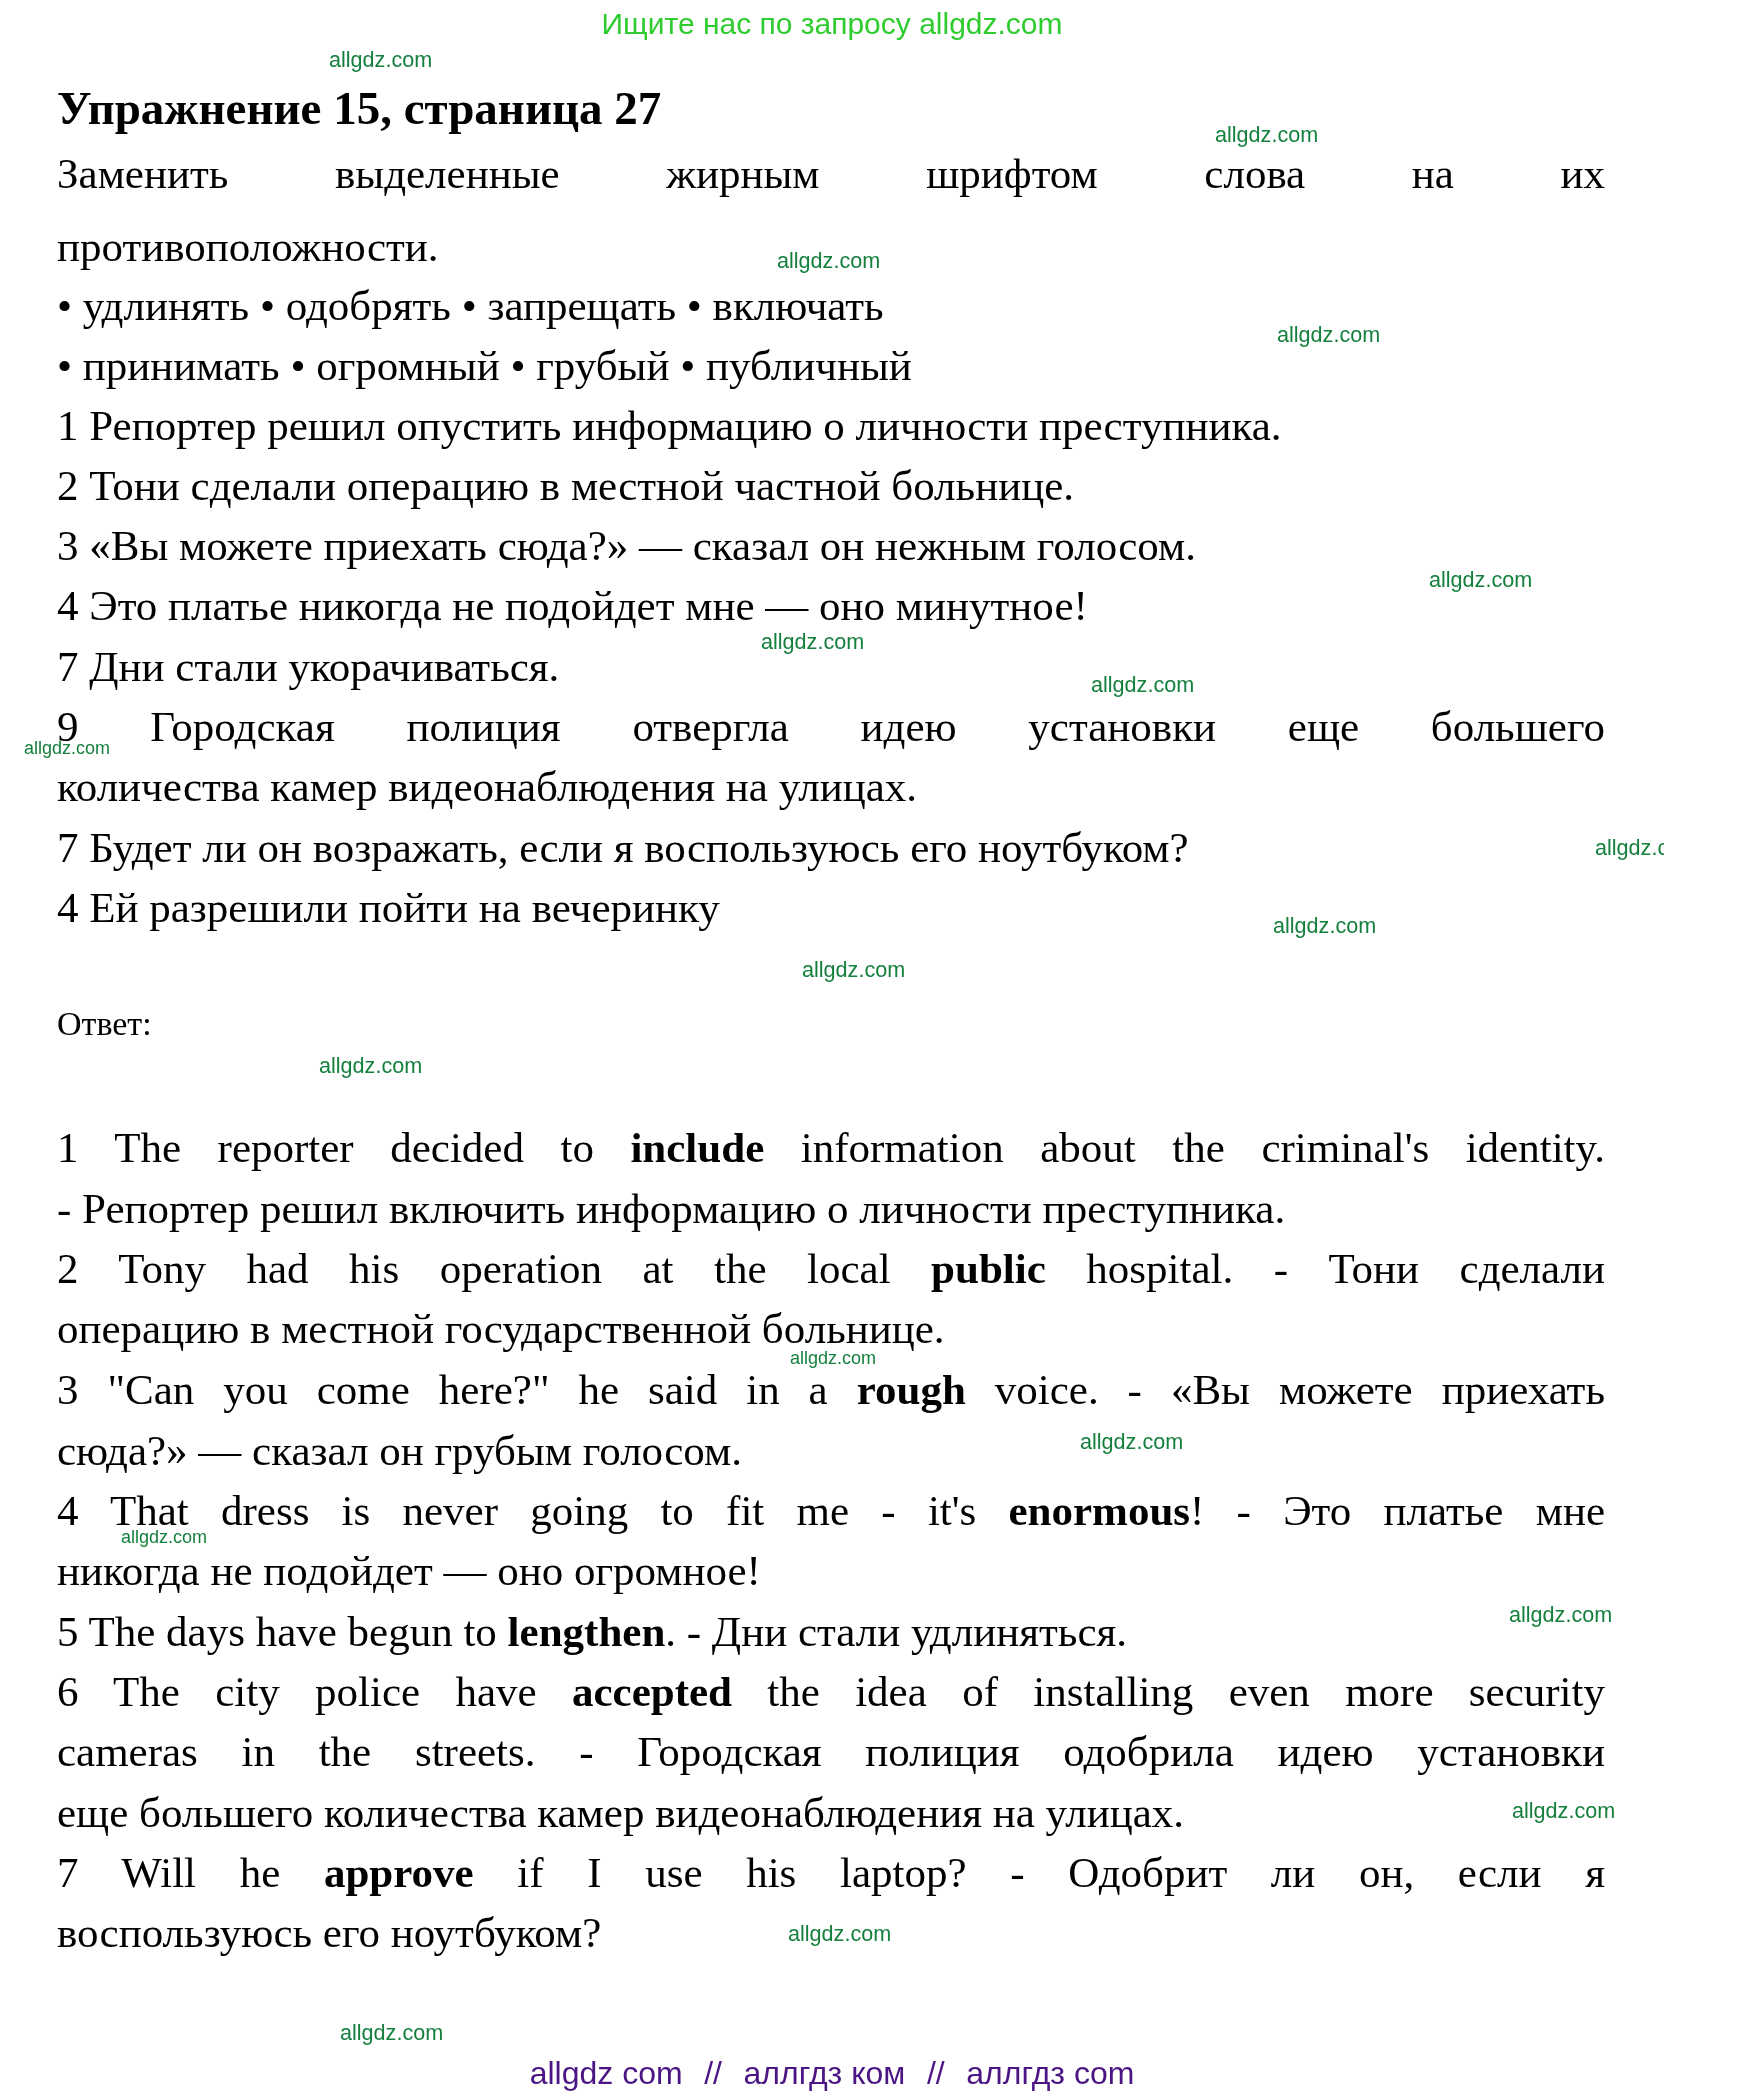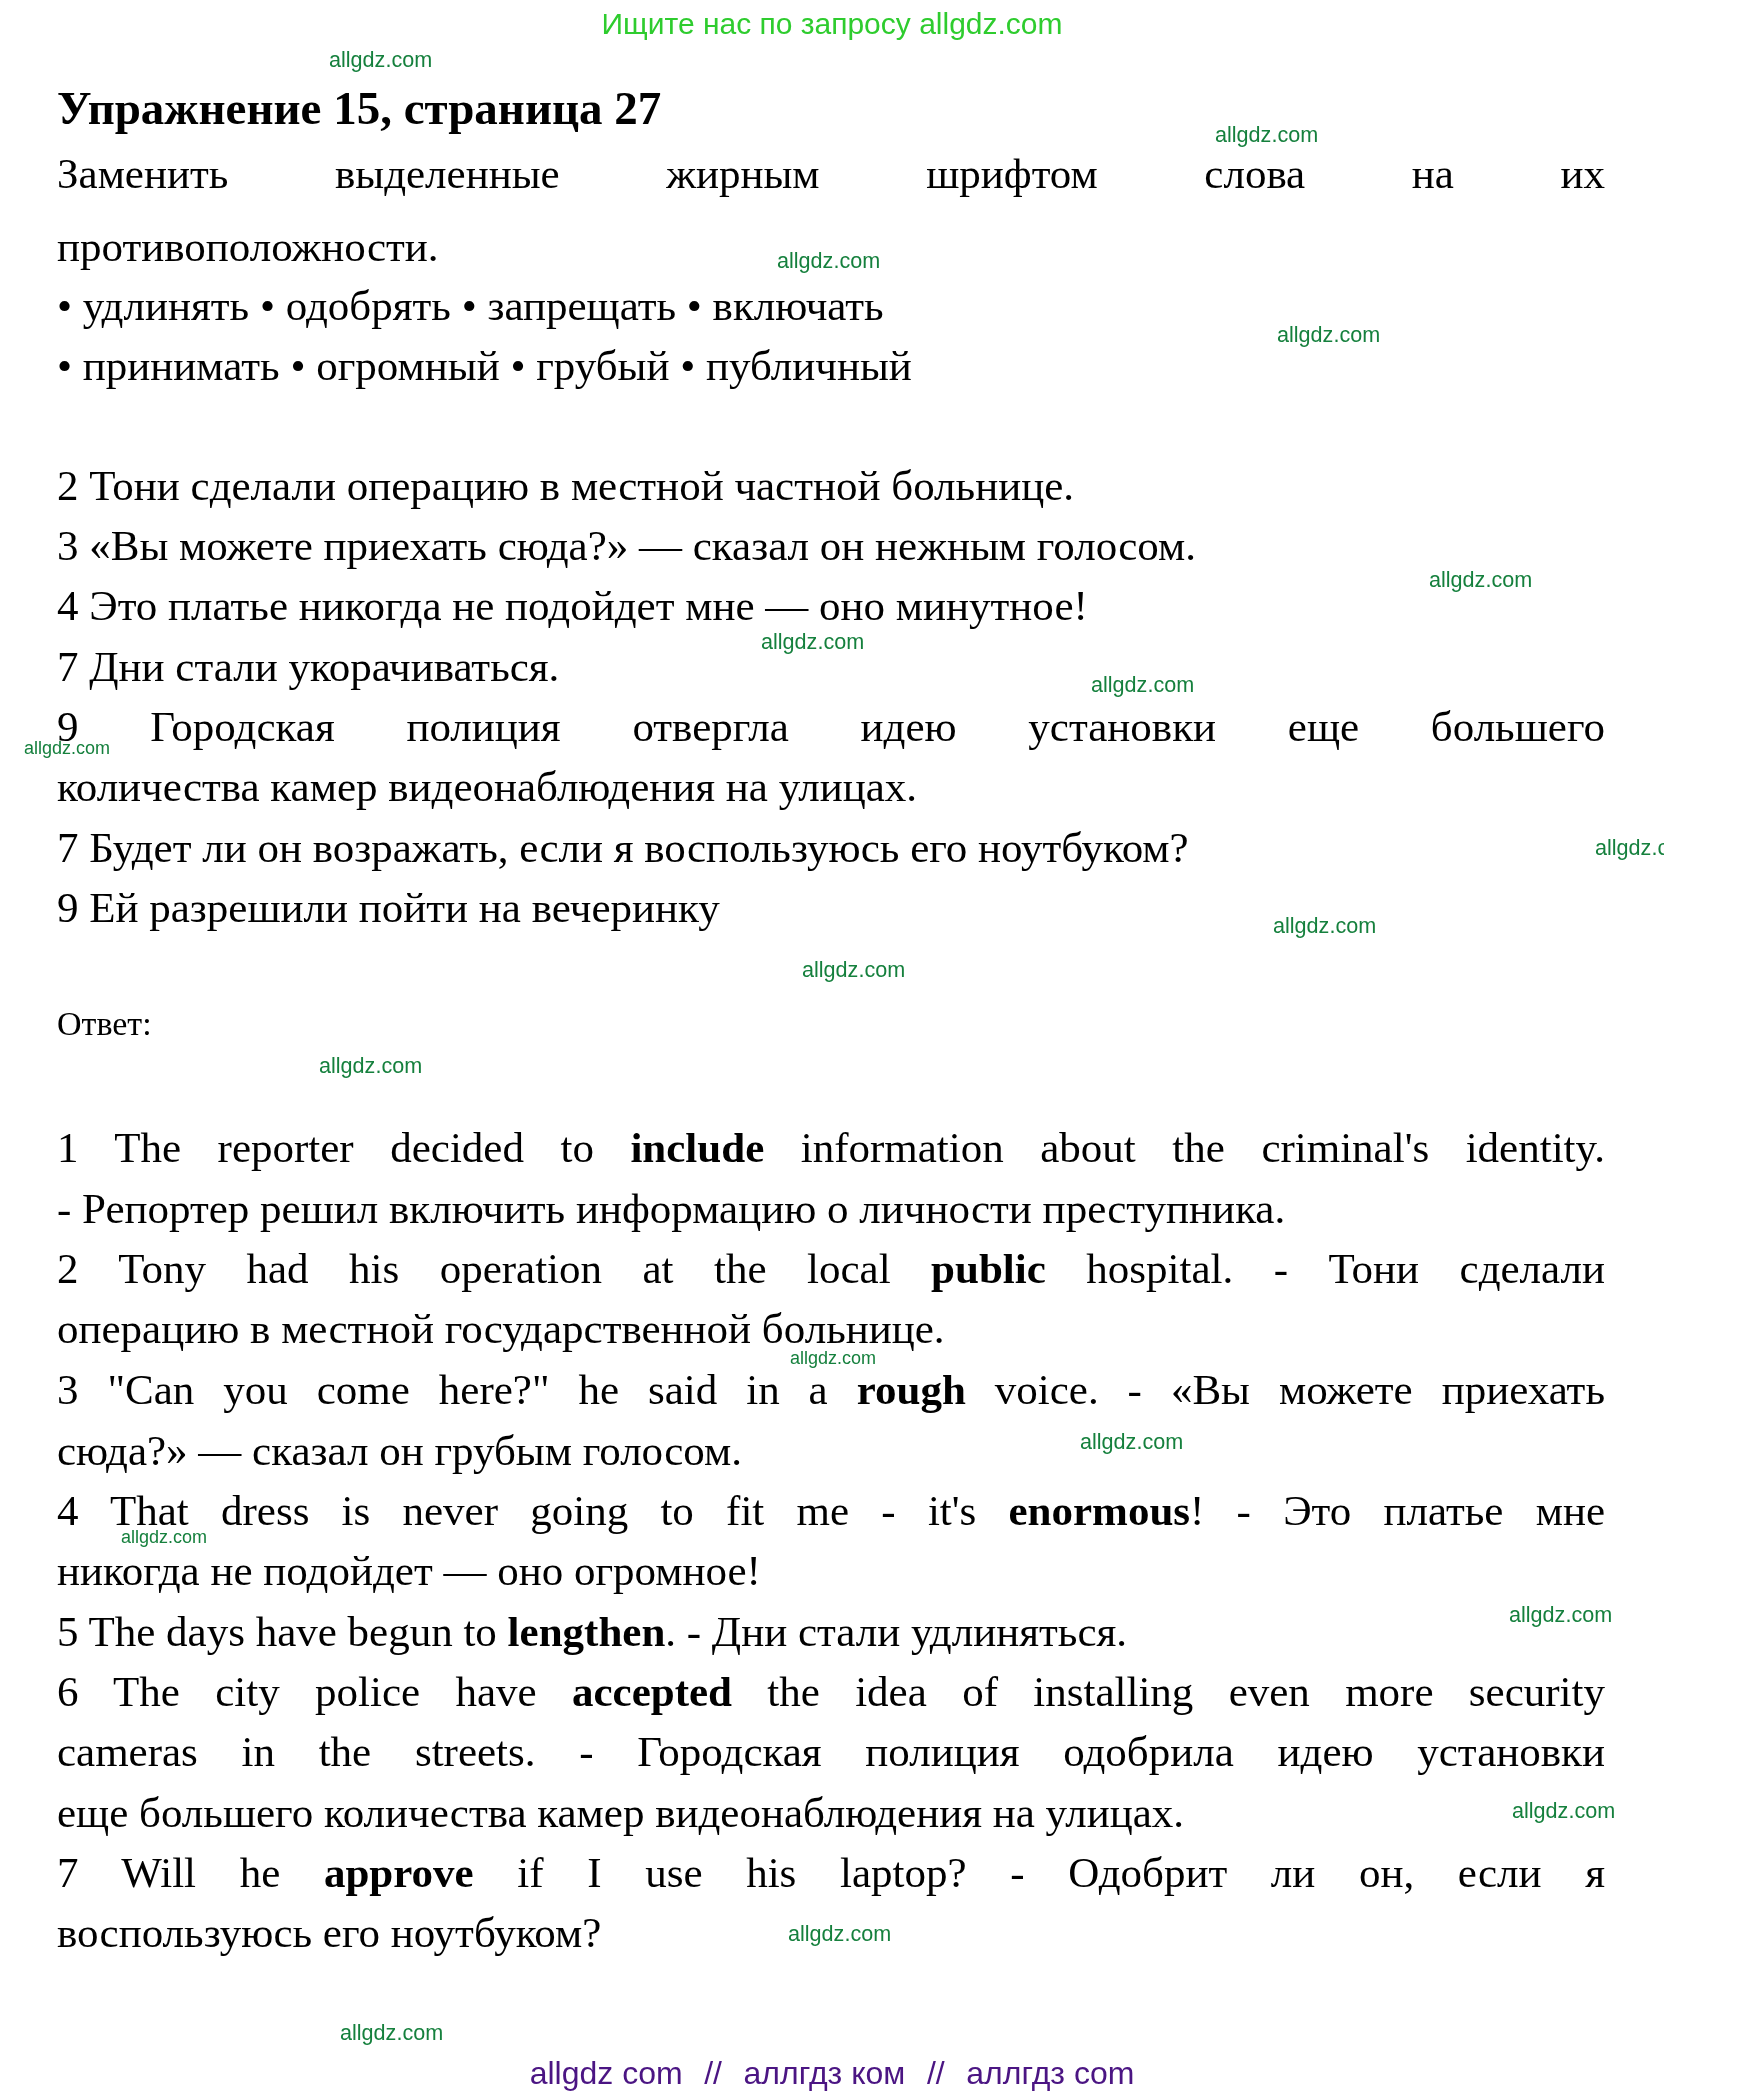--- a/index.html
+++ b/index.html
@@ -76,33 +76,34 @@
 
   <div class="line jfull" style="top:149px">Заменить выделенные жирным шрифтом слова на их</div>
   <div class="line" style="top:222px">противоположности.</div>
 
   <div class="wm" style="left:777px;top:248px">allgdz.com</div>
 
   <div class="line" style="top:281px">• удлинять • одобрять • запрещать • включать</div>
   <div class="wm" style="left:1277px;top:322px">allgdz.com</div>
   <div class="line" style="top:341px">• принимать • огромный • грубый • публичный</div>
 
+  <div class="line" style="top:401px">1 Репортер решил опустить информацию о личности преступника.</div>
   <div class="line" style="top:461px">2 Тони сделали операцию в местной частной больнице.</div>
   <div class="line" style="top:521px">3 «Вы можете приехать сюда?» — сказал он нежным голосом.</div>
   <div class="wm" style="left:1429px;top:567px">allgdz.com</div>
   <div class="line" style="top:581px">4 Это платье никогда не подойдет мне — оно минутное!</div>
   <div class="wm" style="left:761px;top:629px">allgdz.com</div>
   <div class="line" style="top:642px">7 Дни стали укорачиваться.</div>
   <div class="wm" style="left:1091px;top:672px">allgdz.com</div>
   <div class="line jfull" style="top:702px">9 Городская полиция отвергла идею установки еще большего</div>
   <div class="wm small" style="left:24px;top:738px">allgdz.com</div>
   <div class="line" style="top:762px">количества камер видеонаблюдения на улицах.</div>
   <div class="line" style="top:823px">7 Будет ли он возражать, если я воспользуюсь его ноутбуком?</div>
   <div class="wm" style="left:1595px;top:835px">allgdz.com</div>
-  <div class="line" style="top:883px">9 Ей разрешили пойти на вечеринку</div>
+  <div class="line" style="top:883px">4 Ей разрешили пойти на вечеринку</div>
 
   <div class="wm" style="left:1273px;top:913px">allgdz.com</div>
   <div class="wm" style="left:802px;top:957px">allgdz.com</div>
 
   <div class="line heading" style="top:1004px">Ответ:</div>
 
   <div class="wm" style="left:319px;top:1053px">allgdz.com</div>
 
   <div class="line jfull" style="top:1123px"><span>1 The reporter decided to </span><b>include</b><span> information about the criminal's identity.</span></div>
   <div class="line" style="top:1184px">- Репортер решил включить информацию о личности преступника.</div>

